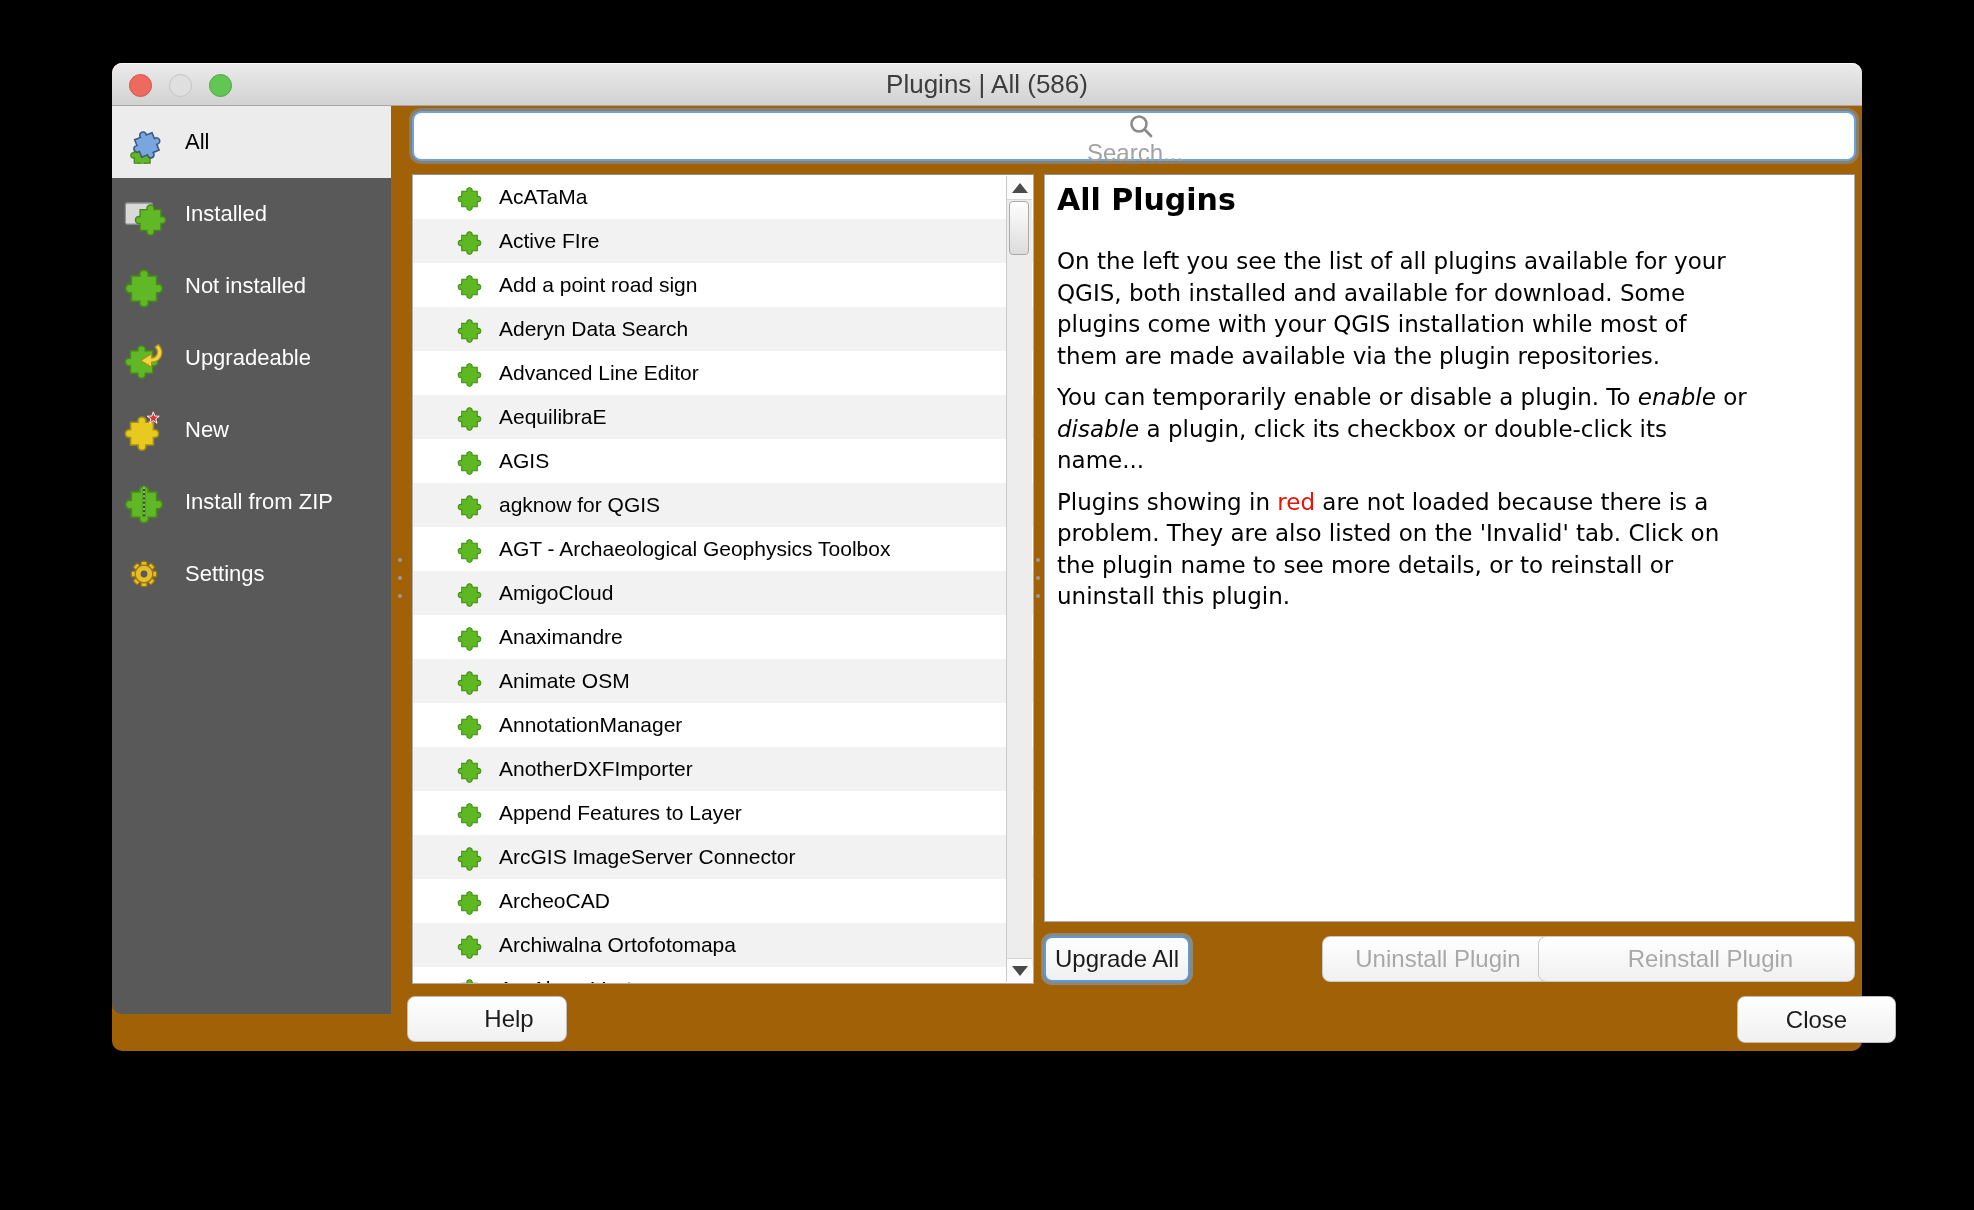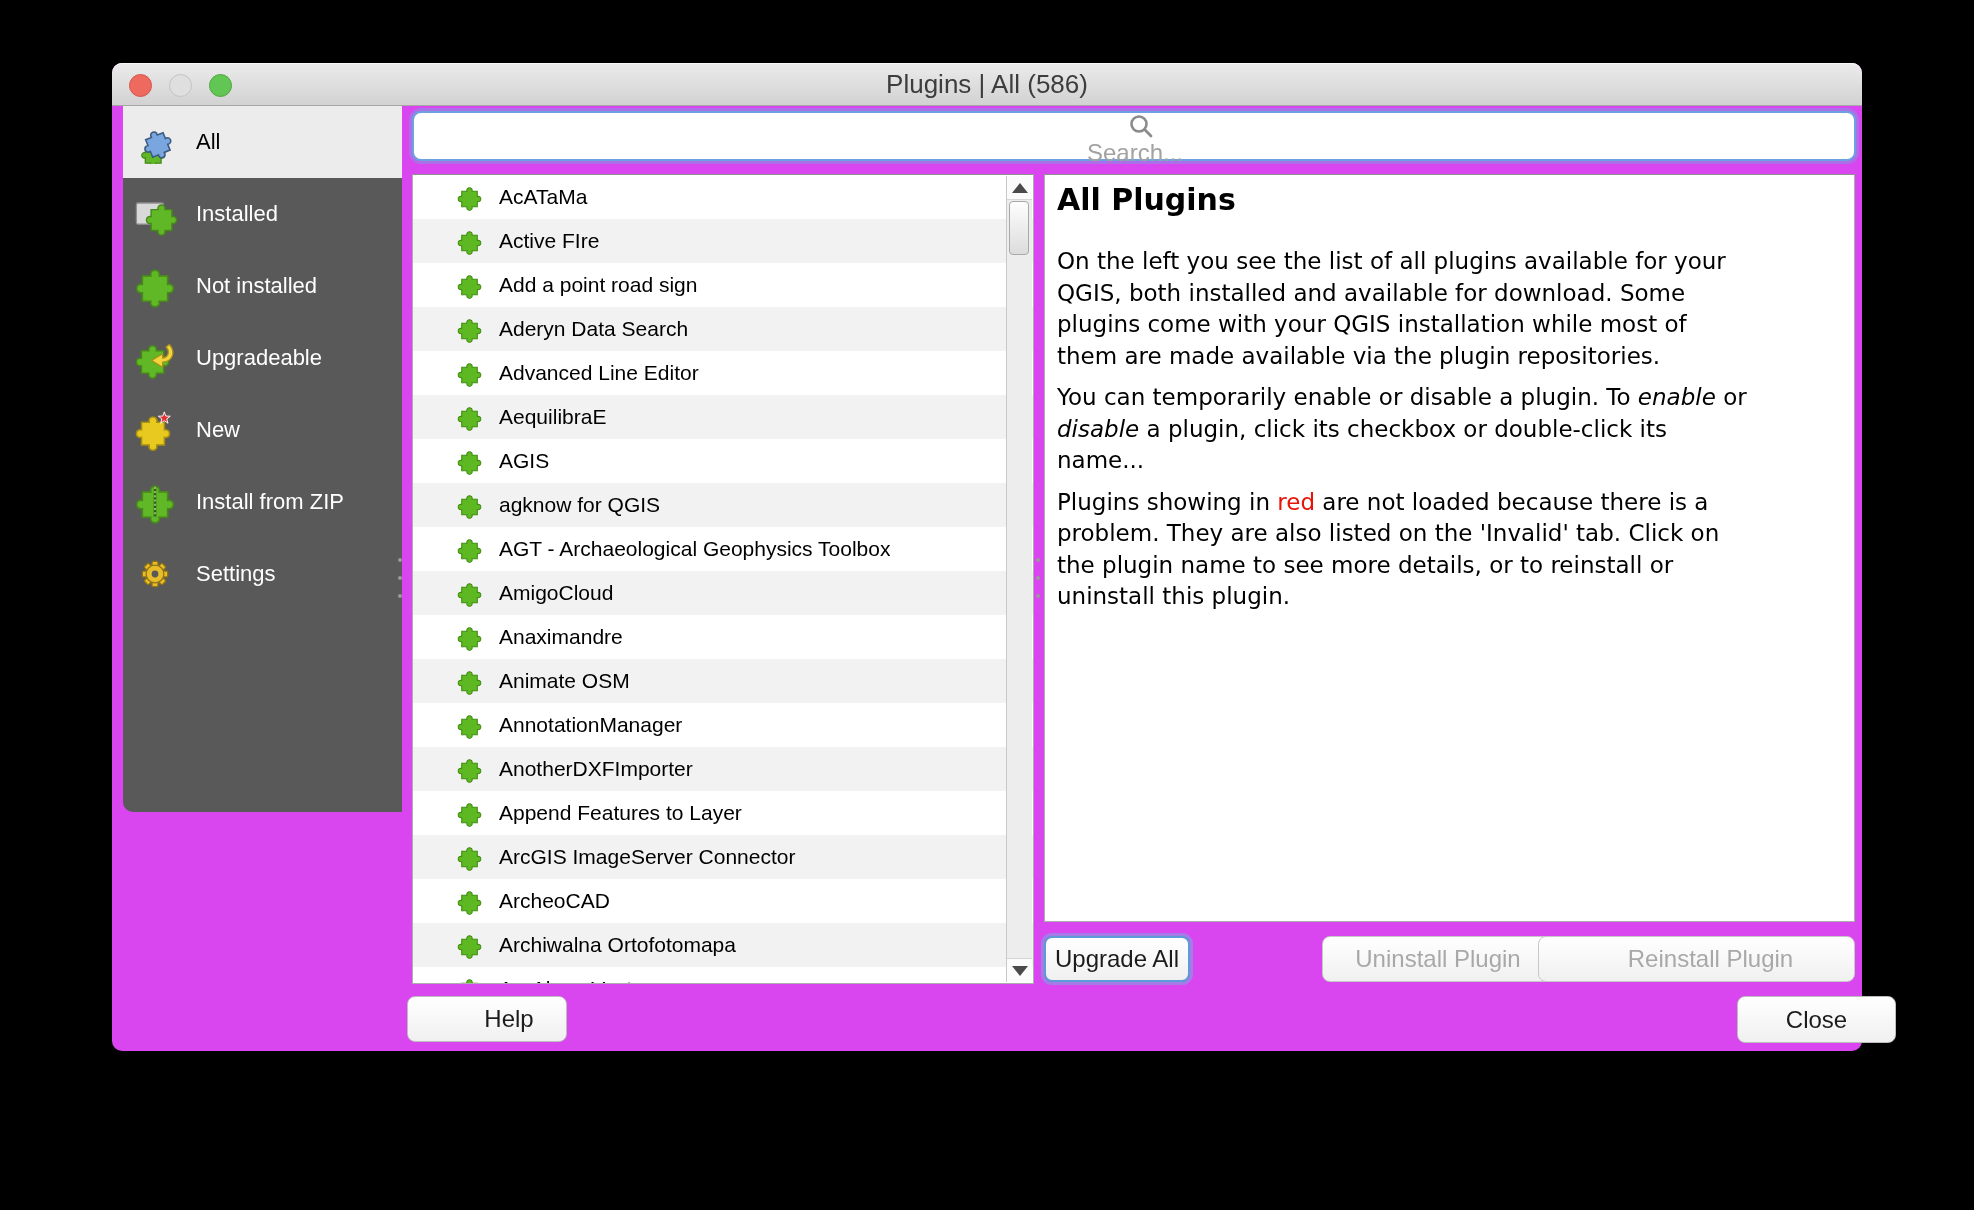--- a/index.html
+++ b/index.html
@@ -1,31 +1,31 @@
 <!DOCTYPE html>
 <html><head>
 <meta charset="utf-8">
 <style>
   html,body{margin:0;padding:0;background:#000;width:1974px;height:1210px;overflow:hidden;
     font-family:"Liberation Sans",sans-serif;-webkit-font-smoothing:antialiased;}
   *{box-sizing:border-box;}
-  .window{position:absolute;left:112px;top:63px;width:1750px;height:988px;background:#d946ef;
+  .window{position:absolute;left:112px;top:63px;width:1750px;height:988px;background:#a16207;
     border-radius:10px;box-shadow:0 20px 60px rgba(0,0,0,.55);}
   
   .titlebar{position:absolute;left:0;top:0;width:100%;height:43px;
     background:linear-gradient(#ebebeb,#d2d2d2);border-bottom:1px solid #a6a6a6;
     border-radius:10px 10px 0 0;box-shadow:inset 0 1px 0 #f7f7f7;}
   .title{position:absolute;left:0;right:0;top:0;height:43px;line-height:43px;text-align:center;
     font-size:26px;color:#3d3d3d;}
   .light{position:absolute;top:11px;width:23px;height:23px;border-radius:50%;}
   .light.red{left:17px;background:#ee6a5f;border:1px solid #d5554b;}
   .light.mid{left:57px;background:#dfdfdf;border:1px solid #c3c3c3;}
   .light.green{left:97px;background:#61c654;border:1px solid #52a63f;}
   
-  .sidebar{position:absolute;left:11px;top:43px;width:279px;height:706px;background:#595959;
+  .sidebar{position:absolute;left:0;top:43px;width:279px;height:908px;background:#595959;
     border-radius:0 0 0 10px;overflow:hidden;}
   .side-item{position:relative;height:72px;display:flex;align-items:center;color:#fff;
     font-size:22px;cursor:default;}
   .side-item.selected{background:#ececec;color:#000;}
   .side-item .icn{width:44px;height:44px;margin:0 19px 0 10px;flex:0 0 44px;}
   
   .search{position:absolute;left:300px;top:48px;width:1444px;height:50px;background:#fff;
     border:2px solid #6ca2e0;border-radius:9px;box-shadow:0 0 0 3px rgba(116,164,222,.45);
     display:flex;align-items:center;flex-direction:column;}
   .search svg{margin-left:14px;flex:0 0 26px;}

